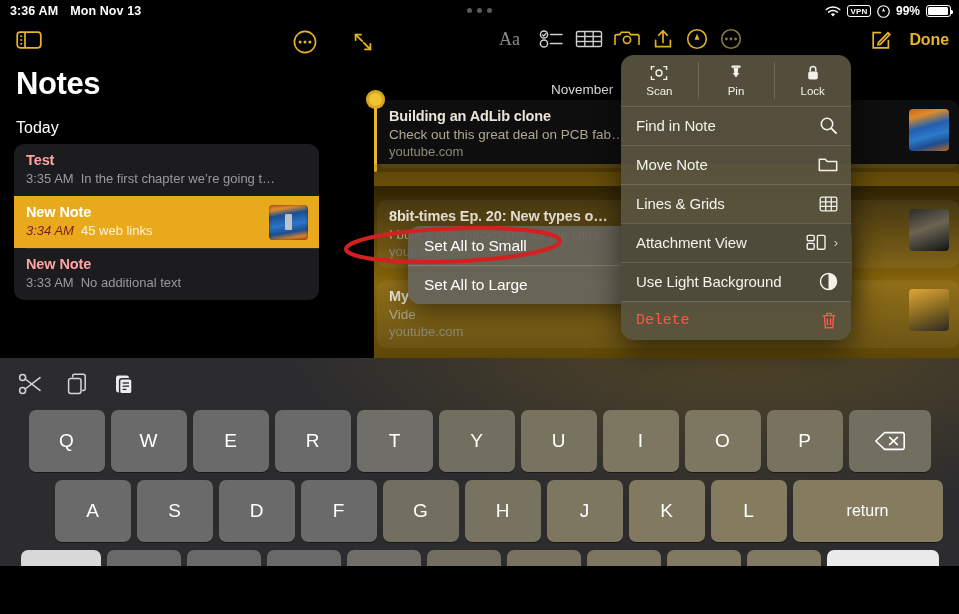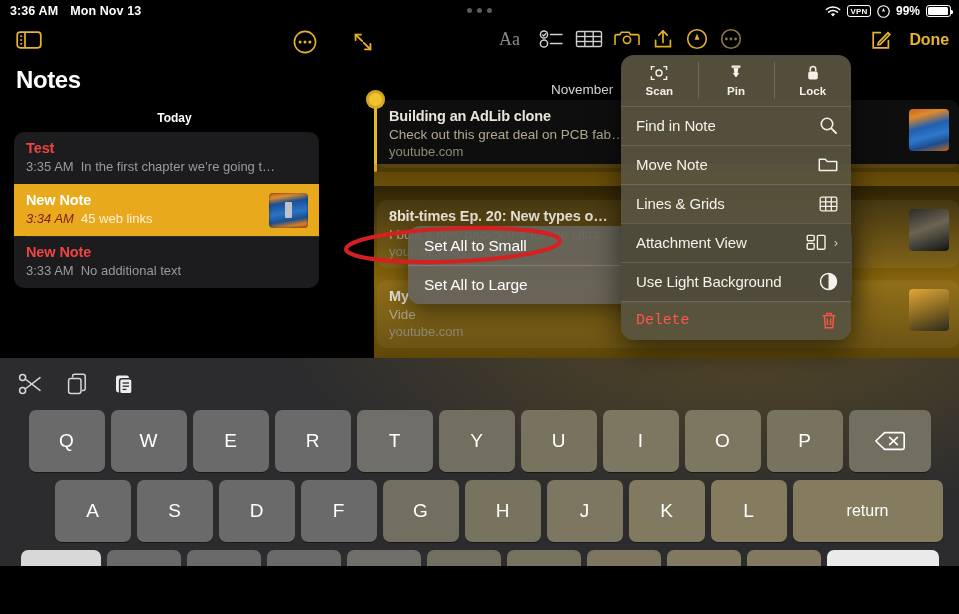--- a/index.html
+++ b/index.html
@@ -27,34 +27,34 @@
   .batt > i { display:block; height:100%; width:98%; background:#fff; border-radius:1.5px; }
   .grabber { position:absolute; left:50%; top:2px; transform:translateX(-50%);
              width:56px; height:16px; display:flex; align-items:center; justify-content:center; gap:5px; }
   .grabber span { width:5px; height:5px; border-radius:50%; background:#5b5b5b; }
 
   
   #sidebar { position:absolute; left:0; top:22px; width:333px; height:336px; background:#000; z-index:40; }
   .sb-topbar { height:40px; position:relative; }
   .sb-icon-left { position:absolute; left:15px; top:6px; width:28px; height:24px; }
   .sb-icon-right { position:absolute; right:16px; top:8px; width:24px; height:24px; }
-  .notes-title { font-size:24px; font-weight:bold; letter-spacing:-.4px; margin:4px 0 0 16px; color:#fff; }
+  .notes-title { font-size:31px; font-weight:bold; letter-spacing:-.4px; margin:4px 0 0 16px; color:#fff; }
 
   .searchbar { margin:12px 14px 0 14px; height:32px; background:#1c1c1e; border-radius:10px;
                display:flex; align-items:center; padding:0 9px; position:relative; }
   .searchbar .ph { font-size:15px; color:#8e8e93; margin-left:7px; }
   .mic { position:absolute; right:10px; top:6px; }
 
-  .today-hdr { font-size:12px; font-weight:bold; margin:17px 0 7px 16px; color:#fff;text-align:center; }
+  .today-hdr { font-size:16px; font-weight:normal; margin:17px 0 7px 16px; color:#fff; }
 
   .notelist { margin:0 14px 0 14px; border-radius:10px; overflow:hidden; background:#1c1c1e; }
   .note-row { position:relative; padding:8px 12px 9px 12px; min-height:52px; }
   .note-row + .note-row::before { content:""; position:absolute; left:12px; right:0; top:0;
                                   height:1px; background:#2f2f31; }
-  .note-row .t { font-size:14.5px; font-weight:bold; color:#ef4444; letter-spacing:-.1px; }
+  .note-row .t { font-size:14.5px; font-weight:bold; color:#fca5a5; letter-spacing:-.1px; }
   .note-row .s { font-size:13px; color:#9a9a9e; margin-top:3px; white-space:nowrap; overflow:hidden; }
   .note-row .s b { color:#9a9a9e; font-weight:normal; margin-right:7px; }
   .note-row.sel { background:#e8a91d; }
   .note-row.sel::before { background:#e8a91d !important; }
   .note-row.sel .t { color:#fff; }
   .note-row.sel .s { color:#fdf2d7; }
   .note-row.sel .s b { color:#7f1d1d;font-style:italic; }
   .thumb { position:absolute; right:11px; top:9px; width:39px; height:35px; border-radius:4px;
            background:linear-gradient(170deg,#c8641f 0%,#e08b2c 14%,#1b4f92 30%,#2b74c6 55%,#1d4e8f 74%,#d4802a 88%,#b9551b 100%);
            box-shadow:inset 0 0 3px rgba(0,0,0,.5); overflow:hidden; }
@@ -102,21 +102,21 @@
   
   #ctxmenu { position:absolute; left:621px; top:55px; width:230px; z-index:70;
              border-radius:13px; overflow:hidden;
              background:rgba(88,84,64,.93);
              box-shadow:0 10px 30px rgba(0,0,0,.55); }
   .ctx-top { display:flex; height:51px; }
   .ctx-top > div { flex:1; display:flex; flex-direction:column; align-items:center;
                    justify-content:center; gap:3px; position:relative; }
   .ctx-top > div + div::before { content:""; position:absolute; left:0; top:7px; bottom:7px;
                                  width:1px; background:rgba(255,255,255,.16); }
-  .ctx-top .lbl { font-size:11.5px; color:#f2f0e8;font-weight:bold; }
+  .ctx-top .lbl { font-size:11.5px; color:#f2f0e8; }
   .ctx-item { height:39px; display:flex; align-items:center; padding:0 13px 0 15px;
               position:relative; font-size:15px; color:#f4f2ea; letter-spacing:-.1px; }
   .ctx-item::before { content:""; position:absolute; left:0; right:0; top:0; height:1px;
                       background:rgba(255,255,255,.13); }
   .ctx-item .ico { margin-left:auto; display:flex; align-items:center; gap:4px; }
   .ctx-item.dim { background:rgba(70,67,52,.55); }
   .ctx-item.danger { color:#ff564a;font-family:Liberation Mono, monospace; }
   .chev { font-size:13px; color:#cfcabb; margin-left:3px; }
 
   

